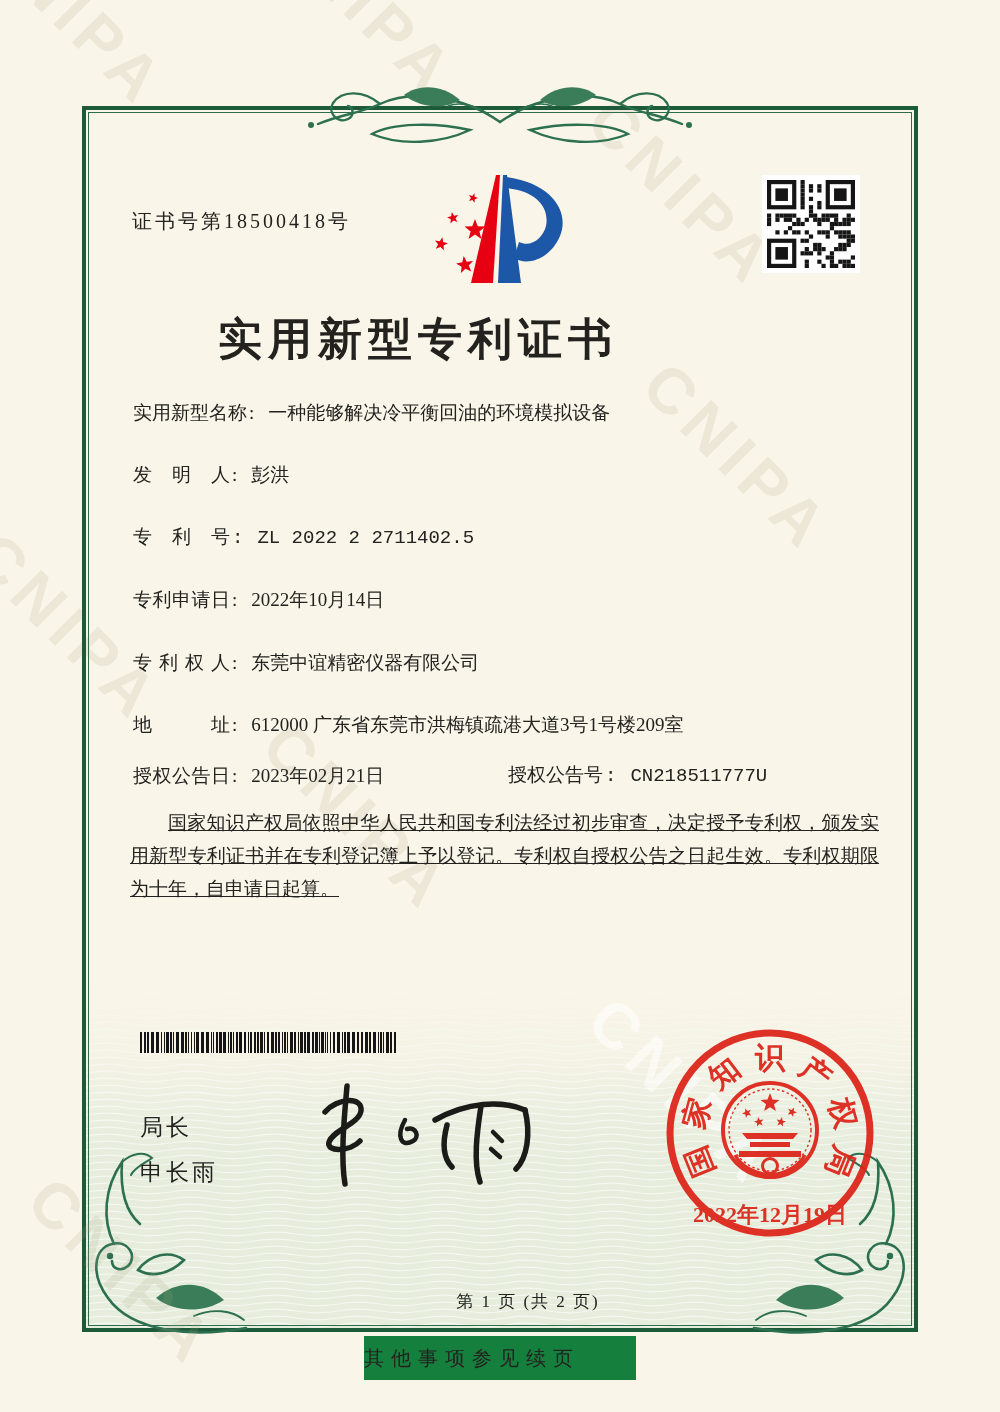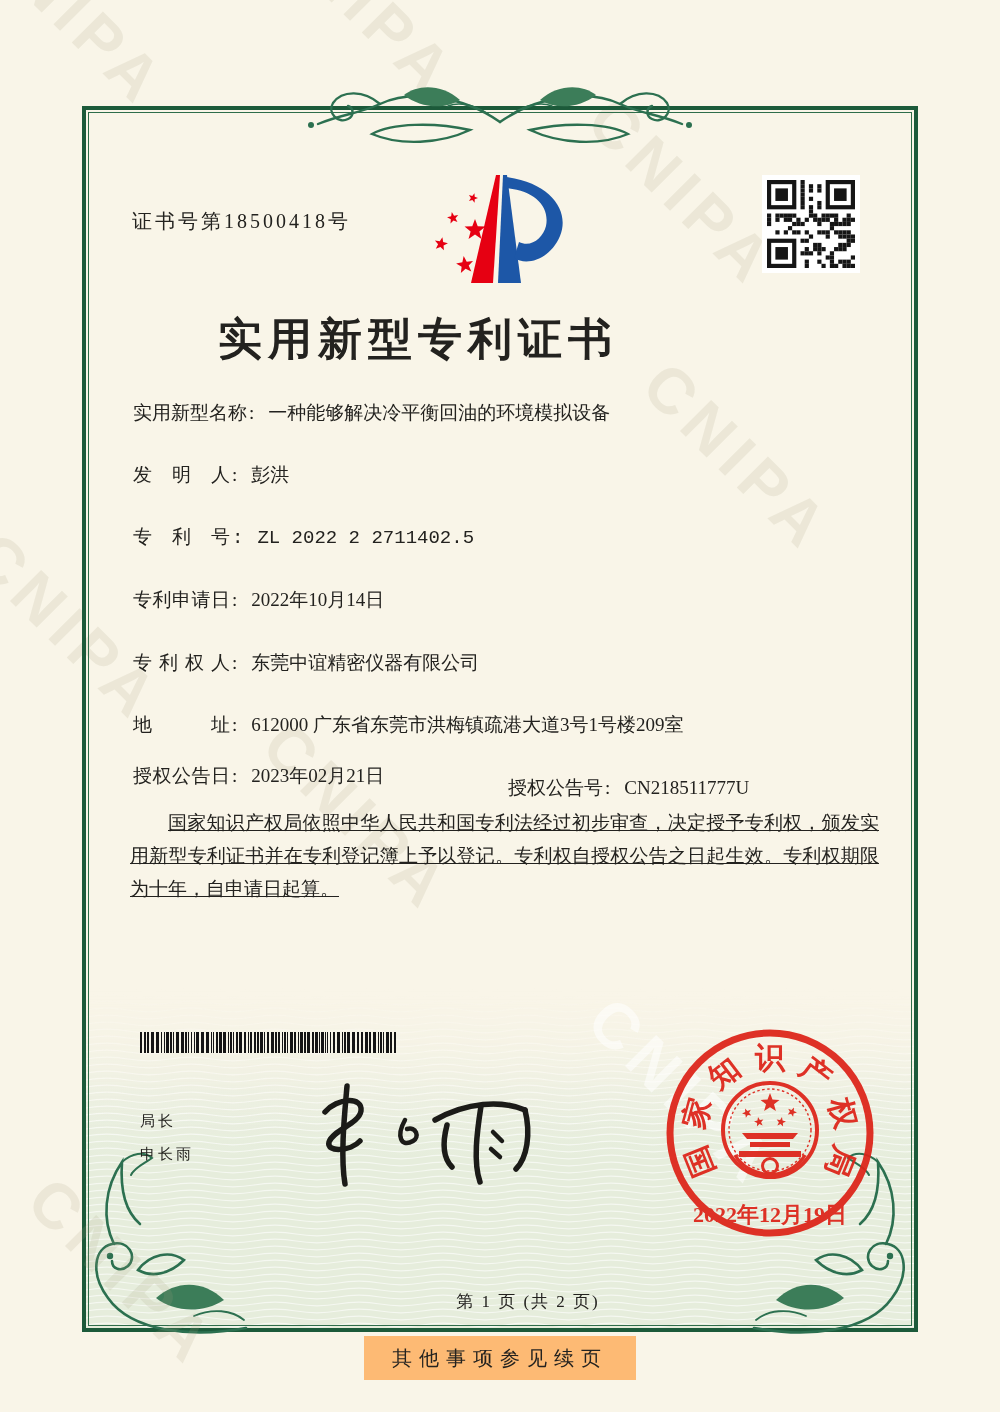--- a/index.html
+++ b/index.html
@@ -42,37 +42,37 @@
   .logo{position:absolute;left:420px;top:168px;width:180px;height:140px;z-index:5;}
   .qr{position:absolute;left:762px;top:175px;width:88px;height:88px;background:#fff;padding:5px;z-index:5;}
   .title{
     position:absolute;left:0;top:310px;width:836px;text-align:center;
     font-size:44px;font-weight:bold;letter-spacing:6px;z-index:5;
   }
   
   .field-row{position:absolute;left:133px;width:760px;font-size:19px;line-height:28px;z-index:5;white-space:nowrap;}
   .field-label{display:inline-block;min-width:97px;text-align:justify;text-align-last:justify;}
   .field-colon{display:inline-block;margin:0 14px 0 2px;}
-  .grant-col2{position:absolute;left:375px;top:12px;}
+  .grant-col2{position:absolute;left:375px;top:0;font-family:Liberation Mono, monospace;}
   
   .legal{position:absolute;left:122px;top:806px;width:757px;font-size:19px;line-height:33px;
     text-align:justify;z-index:5;}
   .legal p{margin:0 0 13px 8px;text-indent:2em;text-decoration:underline;}
   
   .barcode{position:absolute;left:140px;top:1032px;width:258px;height:21px;z-index:5;}
   .signer{position:absolute;left:140px;top:1112px;z-index:5;
-    font-family:"Liberation Sans","DejaVu Sans",sans-serif;font-size:15px;letter-spacing:3px;}
+    font-family:"Liberation Sans","DejaVu Sans",sans-serif;font-size:23px;letter-spacing:3px;}
   .signer div{margin-bottom:14px;}
   .signature{position:absolute;left:285px;top:1080px;width:260px;height:115px;z-index:6;}
   .seal{position:absolute;left:663px;top:1026px;width:214px;height:214px;z-index:6;opacity:0.93;}
   .page-info{position:absolute;left:0;top:1290px;width:960px;text-align:center;font-size:17px;
     letter-spacing:2px;z-index:5;margin-left:48px;}
   .foot-note{
-    position:absolute;left:364px;top:1336px;width:272px;height:44px;background:#fdba74;
-    display:flex;align-items:center;justify-content:center;
+    position:absolute;left:364px;top:1336px;width:272px;height:44px;background:#15803d;
+    display:flex;align-items:center;
     font-size:20px;letter-spacing:7px;z-index:5;
   }
   svg{display:block;}
 </style>
 </head>
 <body>
 
 <div class="wm" style="left:-45px;top:-25px;">CNIPA</div>
 <div class="wm" style="left:245px;top:-35px;">CNIPA</div>
 <div class="wm" style="left:565px;top:155px;">CNIPA</div>

